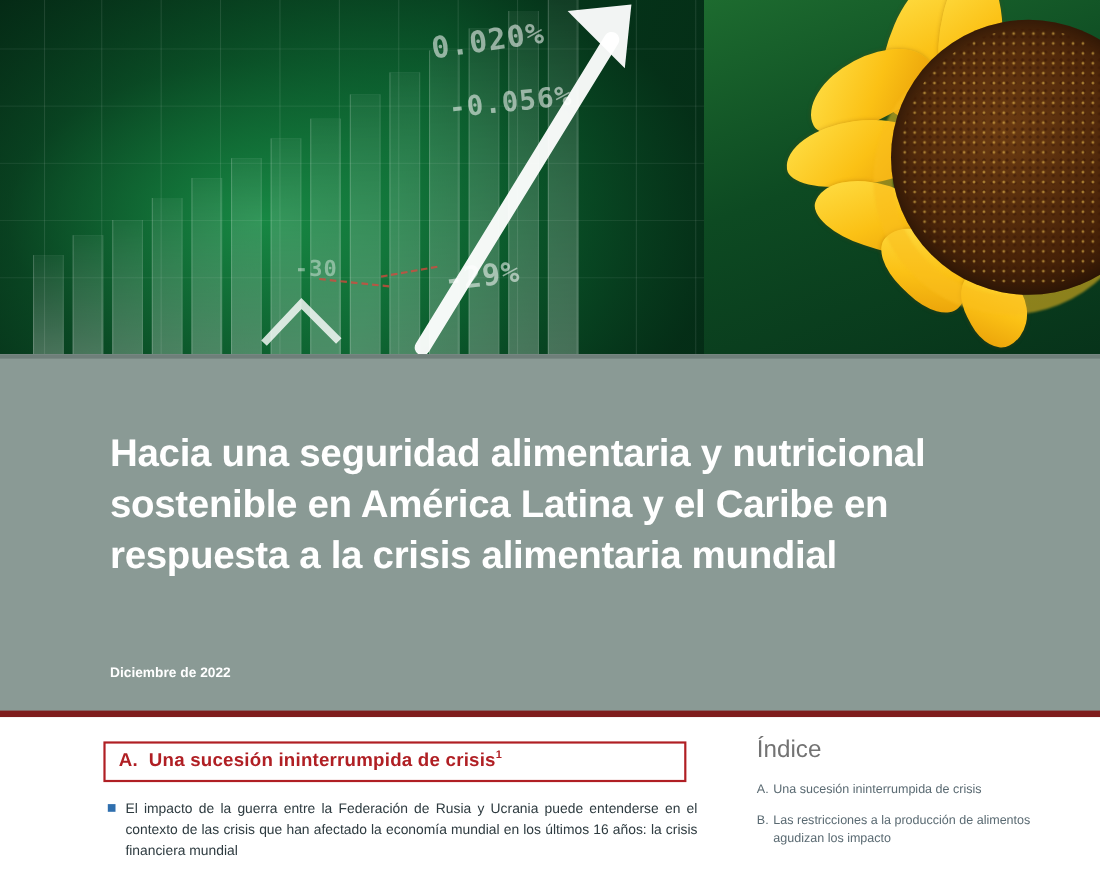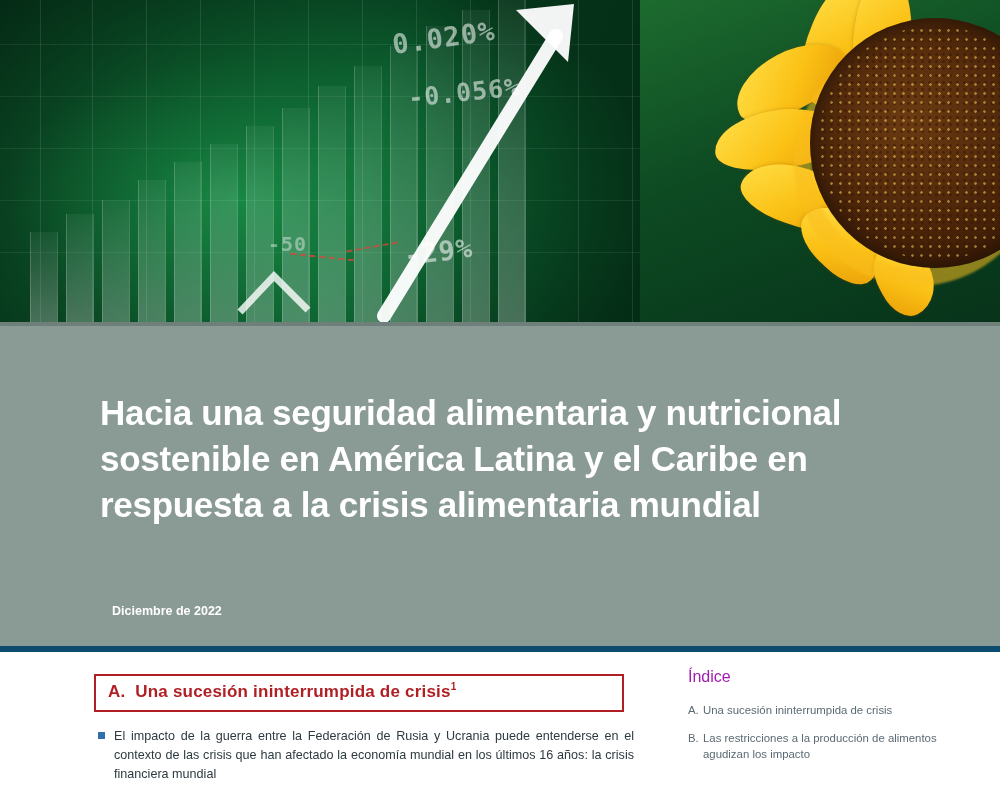--- a/index.html
+++ b/index.html
@@ -112,21 +112,21 @@
     border: 18px solid rgba(250,190,30,0.55);
     filter: blur(1px);
   }
 
   
   .title-band {
     position: relative;
     width: 1000px;
     height: 330px;
     background: #8a9a95;
-    border-bottom: 6px solid #0c4a6e;
+    border-bottom: 6px solid #7f1d1d;
     box-sizing: border-box;
   }
   .title-band::before {
     content: "";
     position: absolute; left: 0; top: 0;
     width: 1000px; height: 4px;
     background: #6f7f7a;
   }
   .doc-title {
     position: absolute;
@@ -134,21 +134,21 @@
     top: 68px;
     width: 840px;
     color: #ffffff;
     font-size: 35px;
     font-weight: bold;
     line-height: 1.32;
     letter-spacing: -0.3px;
   }
   .doc-date {
     position: absolute;
-    left: 112px;
+    left: 100px;
     top: 282px;
     color: #ffffff;
     font-size: 12.5px;
     font-weight: bold;
   }
 
   
   .body-area {
     position: relative;
     width: 1000px;
@@ -193,22 +193,22 @@
     flex: 1 1 auto;
     text-align: justify;
   }
   .col-right {
     position: absolute;
     left: 688px;
     top: 16px;
     width: 280px;
   }
   .toc-title {
-    color: #a21caf;
-    font-size: 16px;
+    color: #737373;
+    font-size: 22px;
     font-weight: normal;
     margin-bottom: 16px;
   }
   .toc-item {
     color: #5a6a72;
     font-size: 11.4px;
     line-height: 1.45;
     margin-bottom: 11px;
     display: flex;
   }
@@ -258,21 +258,21 @@
     <div class="bar" style="left:354px; width:26px; height:256px;"></div>
     <div class="bar" style="left:390px; width:26px; height:276px;"></div>
     <div class="bar" style="left:426px; width:26px; height:296px;"></div>
     <div class="bar" style="left:462px; width:26px; height:312px;"></div>
     <div class="bar" style="left:498px; width:26px; height:322px;"></div>
 
     <div class="hero-numbers" style="left:392px; top:22px; font-size:27px; transform: rotate(-8deg);">0.020%</div>
     <div class="hero-numbers" style="left:408px; top:78px; font-size:25px; transform: rotate(-6deg);">-0.056%</div>
     <div class="hero-numbers" style="left:672px; top:58px; font-size:44px; color: rgba(255,255,255,0.5);">0</div>
     <div class="hero-numbers" style="left:404px; top:236px; font-size:27px; transform: rotate(-7deg);">-29%</div>
-    <div class="hero-numbers" style="left:268px; top:232px; font-size:20px; color: rgba(255,255,255,0.4);">-50</div>
+    <div class="hero-numbers" style="left:268px; top:232px; font-size:20px; color: rgba(255,255,255,0.4);">-30</div>
 
     <div class="red-dash" style="left:290px; top:256px; width:64px; transform: rotate(6deg);"></div>
     <div class="red-dash" style="left:346px; top:246px; width:52px; transform: rotate(-10deg);"></div>
 
     <svg class="arrow-big" viewBox="0 0 240 322">
       <path d="M24 316 L196 36" stroke="#ffffff" stroke-width="14" fill="none" stroke-linecap="round" opacity="0.95"></path>
       <path d="M156 10 L214 4 L208 62 Z" fill="#ffffff" opacity="0.95"></path>
     </svg>
     <svg class="arrow-big" style="left:210px; width:140px;" viewBox="0 0 140 322">
       <path d="M30 312 L64 276 L98 310" stroke="#ffffff" stroke-width="7" fill="none" opacity="0.8"></path>

